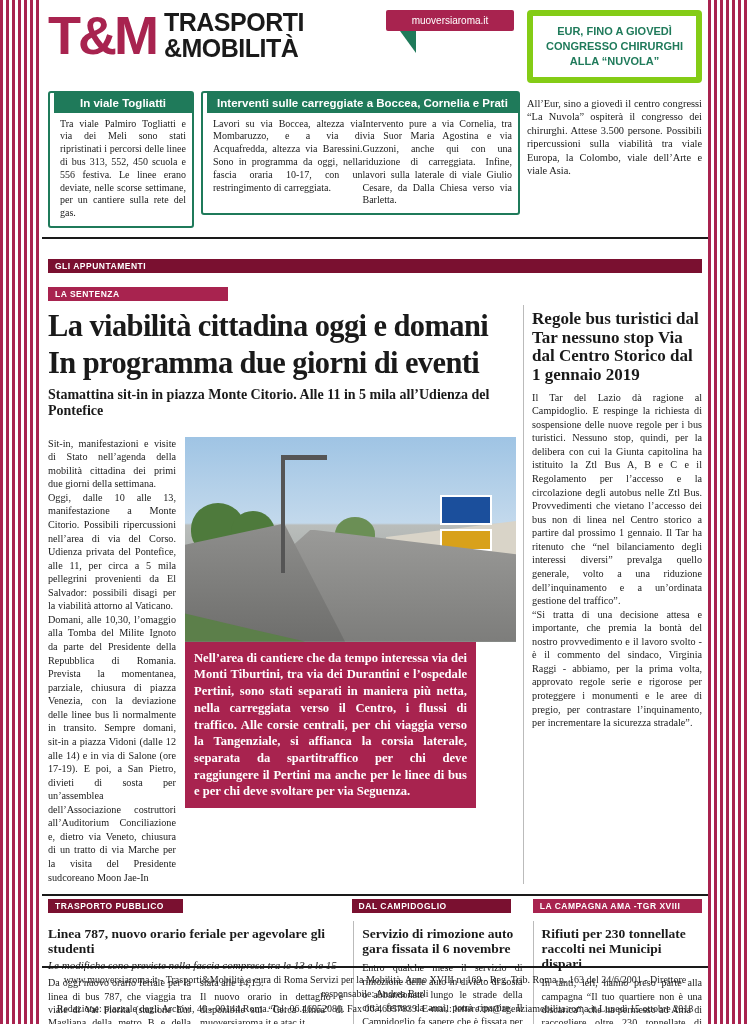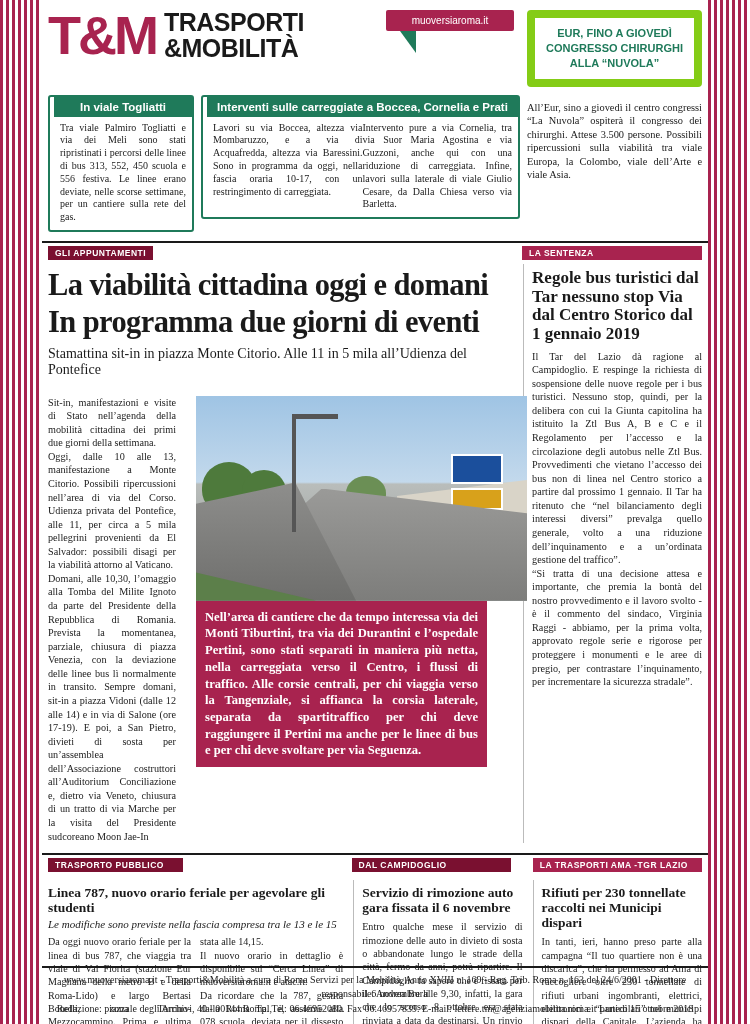--- a/index.html
+++ b/index.html
@@ -45,21 +45,21 @@
   .site-badge .bubble {
     background:#a8234f; color:#fff; font-family:"Liberation Sans", sans-serif;
     font-size:10px; padding:5px 6px; text-align:center; border-radius:2px;
   }
   .site-badge .tail {
     width:0;height:0;border-left:16px solid transparent;border-right:0 solid transparent;
     border-top:22px solid #1f7a5a; margin-left:14px;
   }
   .eur-box {
     width: 175px; margin-left:auto;
-    border:8px solid #84cc16; color:#1f7a5a;
+    border:6px solid #84cc16; color:#1f7a5a;
     font-family:"Liberation Sans", sans-serif; font-weight:bold;
     font-size:11px; text-align:center; padding:8px 6px; line-height:1.35;
     border-radius:4px;
   }
 
   
   .topboxes { display:flex; gap:7px; padding: 8px 6px 0 6px; align-items:flex-start; }
   .gbox { border:2px solid #1f7a5a; border-radius:3px; padding:0 0 6px 4px; }
   .gbox .gt {
     background:#1f7a5a; color:#fff; font-family:"Liberation Sans", sans-serif;
@@ -86,24 +86,24 @@
   
   .body-wrap { display:flex; gap:10px; padding: 4px 6px 0 6px; }
   .left-col { width: 468px; }
   .right-col { width: 180px; border-left:1px solid #bbb; padding-left:8px;}
 
   .headline {
     font-family:"Liberation Serif", serif; font-weight:bold;
     font-size:30.5px; line-height:1.06; letter-spacing:-0.6px; margin-top:5px;
   }
   .subhead {
-    font-family:"Liberation Serif", serif; font-weight:normal; font-size:14px;
+    font-family:"Liberation Serif", serif; font-weight:bold; font-size:14px;
     margin-top:7px; margin-bottom:16px;
   }
-  .artcols { display:flex; gap:20px; margin-top:18px; }
+  .artcols { display:flex; gap:9px; margin-top:18px; }
   .narrow-col { width:128px; font-size:10.2px; line-height:1.33; text-align:justify; }
   .photo-col { width:291px; }
   .photo {
     width:331px; height:205px; position:relative; overflow:hidden;
     background:linear-gradient(#9fc4e4 0%, #c3d9ec 42%, #b9bdbb 43%, #8e9491 100%);
   }
   .road {
     position:absolute; left:0; right:0; bottom:0; height:112px;
     background:linear-gradient(#9a9a98, #7d7d7b);
     clip-path: polygon(0% 100%, 100% 100%, 100% 22%, 38% 0%);
@@ -186,21 +186,21 @@
         <div>Lavori su via Boccea, altezza via Mombaruzzo, e a via di Acquafredda, altezza via Baressini. Sono in programma da oggi, nella fascia oraria 10-17, con un restringimento di carreggiata.</div>
         <div>Intervento pure a via Cornelia, tra via Suor Maria Agostina e via Guzzoni, anche qui con una riduzione di carreggiata. Infine, lavori sulla laterale di viale Giulio Cesare, da Dalla Chiesa verso via Barletta.</div>
       </div>
     </div>
     <div class="gbox b3">
       <div class="eur-body">All’Eur, sino a giovedì il centro congressi “La Nuvola” ospiterà il congresso dei chirurghi. Attese 3.500 persone. Possibili ripercussioni sulla viabilità tra viale Europa, la Colombo, viale dell’Arte e viale Asia.</div>
     </div>
   </div>
 
   <div class="rule"></div>
-  <div class="tagrow" style="margin-top:3px;">
+  <div class="tagrow" style="margin-top:20px;flex-direction:column;">
     <span class="tag">GLI APPUNTAMENTI</span>
     <span style="flex:1"></span>
     <span class="tag pink" style="width:180px">LA SENTENZA</span>
   </div>
 
   <div class="body-wrap">
     <div class="left-col">
       <div class="headline">La viabilità cittadina oggi e domani</div>
       <div class="headline">In programma due giorni di eventi</div>
       <div class="subhead">Stamattina sit-in in piazza Monte Citorio. Alle 11 in 5 mila all’Udienza del Pontefice</div>
@@ -233,21 +233,21 @@
 “Si tratta di una decisione attesa e importante, che premia la bontà del nostro provvedimento e il lavoro svolto - è il commento del sindaco, Virginia Raggi - abbiamo, per la prima volta, approvato regole serie e rigorose per proteggere i monumenti e le aree di pregio, per contrastare l’inquinamento, per incrementare la sicurezza stradale”.</div>
     </div>
   </div>
 
   <div class="rule" style="margin-top:10px;"></div>
   <div class="tagrow" style="margin-top:3px;">
     <span class="tag" style="width:140px">TRASPORTO PUBBLICO</span>
     <span style="width:160px"></span>
     <span class="tag" style="width:165px">DAL CAMPIDOGLIO</span>
     <span style="width:8px"></span>
-    <span class="tag pink" style="width:175px">LA TRASPORTI AMA -TGR LAZIO</span>
+    <span class="tag pink" style="width:175px">LA CAMPAGNA AMA -TGR XVIII</span>
   </div>
 
   <div class="lower">
     <div class="lw1">
       <div class="l-head">Linea 787, nuovo orario feriale per agevolare gli studenti</div>
       <div class="l-sub">Le modifiche sono previste nella fascia compresa tra le 13 e le 15</div>
       <div class="l-cols">
         <div>Da oggi nuovo orario feriale per la linea di bus 787, che viaggia tra viale di Val Fiorita (stazione Eur Magliana della metro B e della Roma-Lido) e largo Bertasi Bonelli, zona Torrino-Mezzocammino. Prima e ultima corsa restano con orario invariato, ma alcune partenze della fascia compresa tra le 13 e le 15 vengono spostate per agevolare gli studenti all’uscita delle scuole. In particolare, una partenza dal capolinea di Val Fiorita è stata spo-</div>
         <div style="white-space:pre-line">stata alle 14,15.
 Il nuovo orario in dettaglio è disponibile sul “Cerca Linea” di muoversiaroma.it e atac.it.

